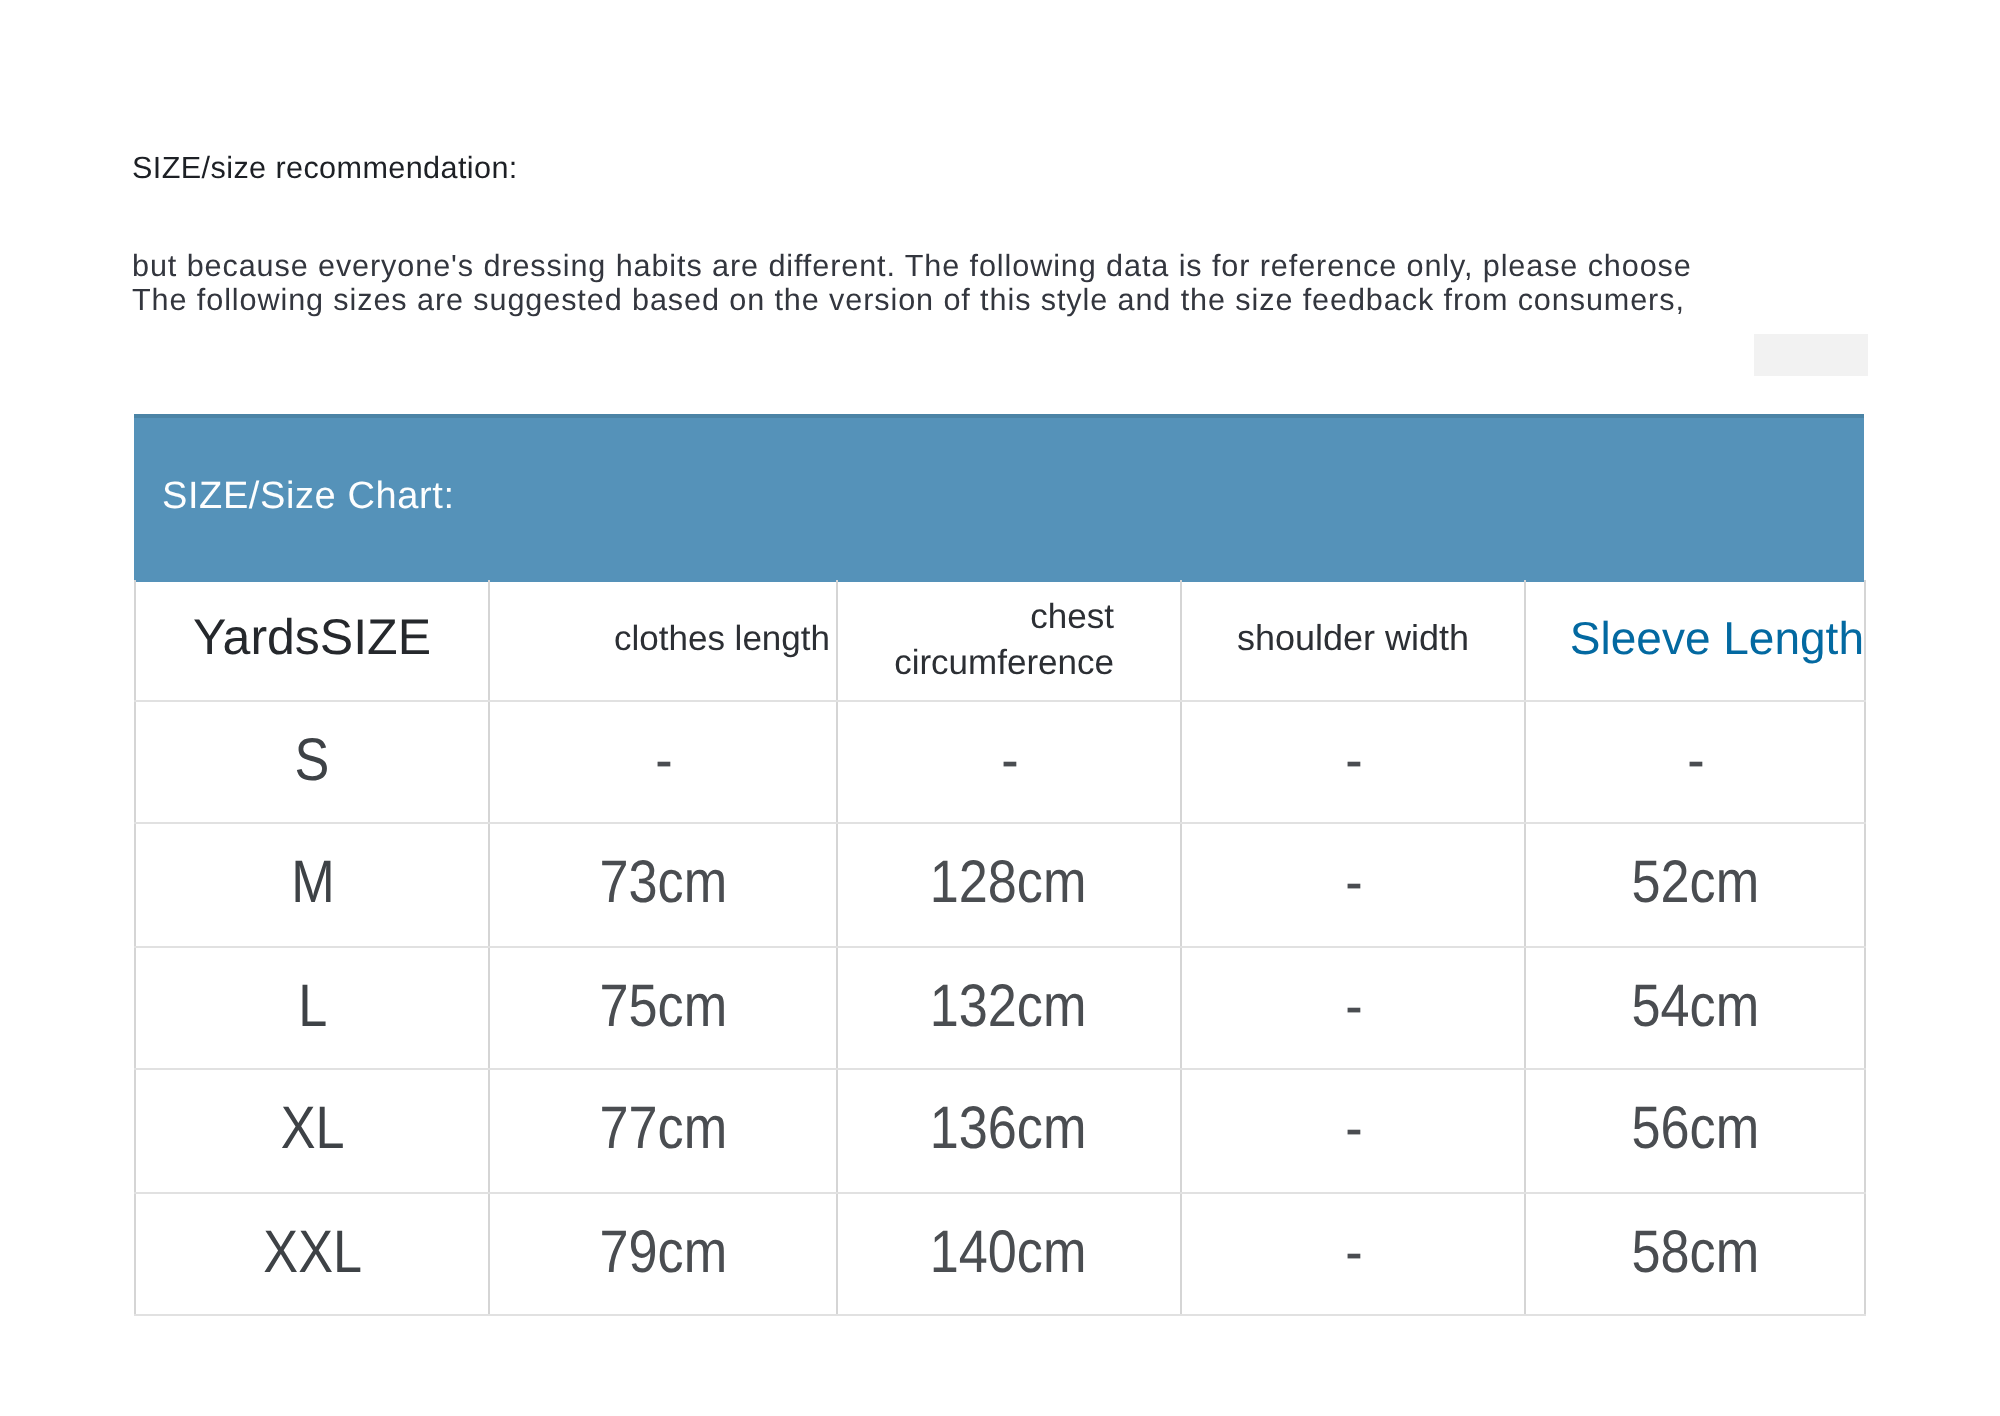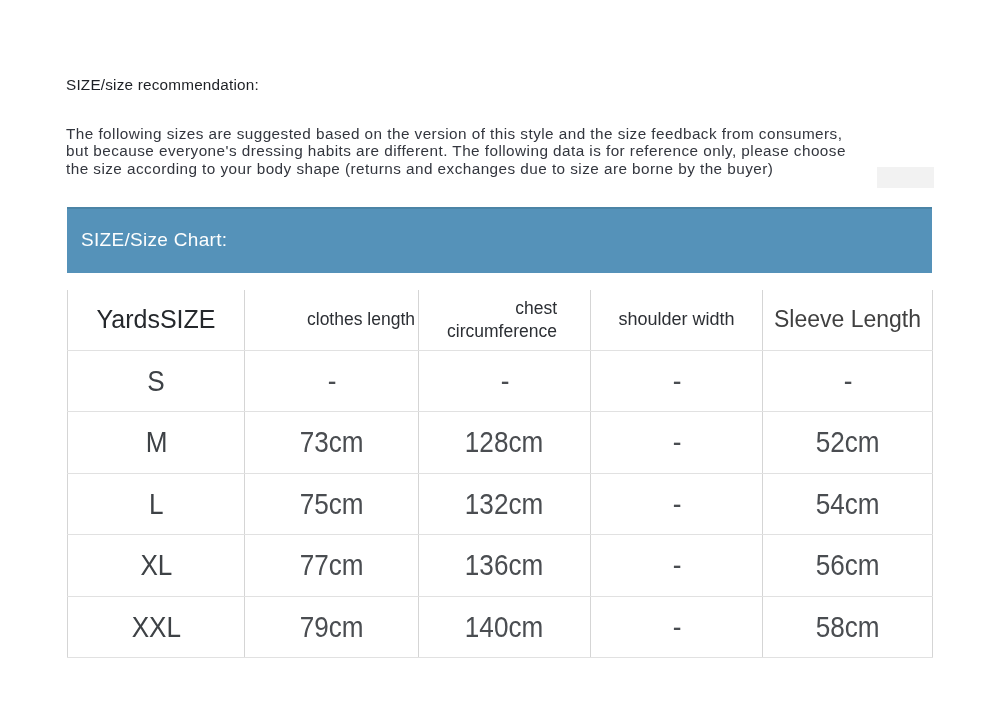--- a/index.html
+++ b/index.html
@@ -26,21 +26,21 @@
     font-size:15.3px;line-height:17.3px;color:var(--text-body);letter-spacing:.45px;
   }
   .desc div{white-space:nowrap;}
 
   .faint-artifact{
     position:absolute;left:877px;top:167px;width:57px;height:21px;
     background:#f2f2f2;
   }
 
   .banner{
-    position:absolute;left:67px;top:207px;width:865px;height:66px;
+    position:absolute;left:67px;top:207px;width:865px;height:84px;
     background:var(--banner-bg);
     border-top:2px solid var(--banner-border);
     display:flex;align-items:center;
   }
   .banner-title{
     color:var(--banner-text);font-size:19px;letter-spacing:.3px;
     padding-left:14px;padding-bottom:2px;
   }
 
   .chart-wrap{position:absolute;left:67px;top:277px;width:865px;}
@@ -54,38 +54,37 @@
   th:last-child,td:last-child{border-right:1px solid var(--border-v);}
   tr.header-row{height:60px;}
   tr.data-row{height:61.5px;}
 
   th{color:var(--text-header);}
   th.h-yards{font-size:25px;color:#25282c;}
   th.h-clothes{font-size:17.5px;text-align:right;padding-right:3px;}
   th.h-chest{font-size:17.5px;text-align:left;padding-left:16px;}
   th.h-chest .wrap-narrow{display:inline-block;max-width:122px;text-align:right;line-height:1.28;vertical-align:middle;}
   th.h-shoulder{font-size:18px;}
-  th.h-sleeve{font-size:23px;color:#404040;}
+  th.h-sleeve{font-size:23px;color:#0369a1;text-align:right;}
 
   td .cond{
     display:inline-block;font-size:30px;color:var(--text-data);
     transform:scaleX(0.87);transform-origin:center center;
     white-space:nowrap;
   }
   td.c-size .cond{color:#3e4246;}
 </style>
 </head>
 <body>
 
 <div class="section-title">SIZE/size recommendation:</div>
 
 <div class="desc">
+  <div>but because everyone's dressing habits are different. The following data is for reference only, please choose</div>
   <div>The following sizes are suggested based on the version of this style and the size feedback from consumers,</div>
-  <div>but because everyone's dressing habits are different. The following data is for reference only, please choose</div>
-  <div>the size according to your body shape (returns and exchanges due to size are borne by the buyer)</div>
 </div>
 
 <div class="faint-artifact"></div>
 
 <div class="banner">
   <span class="banner-title">SIZE/Size Chart:</span>
 </div>
 
 <div class="chart-wrap">
   <table>

